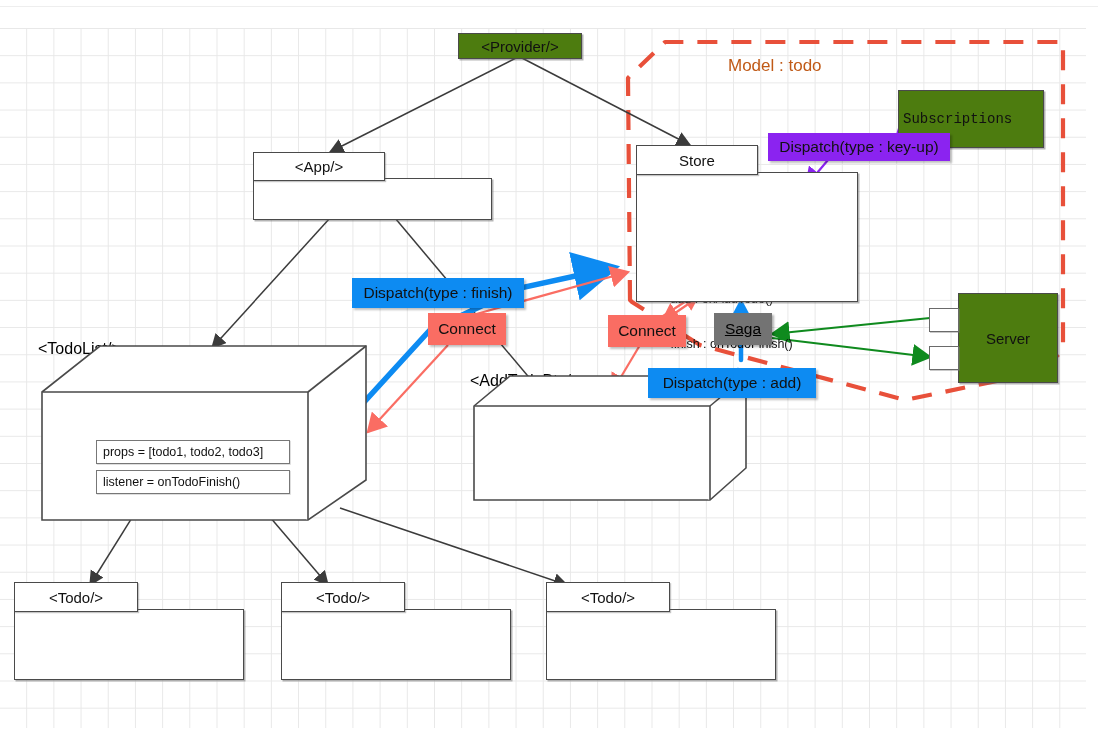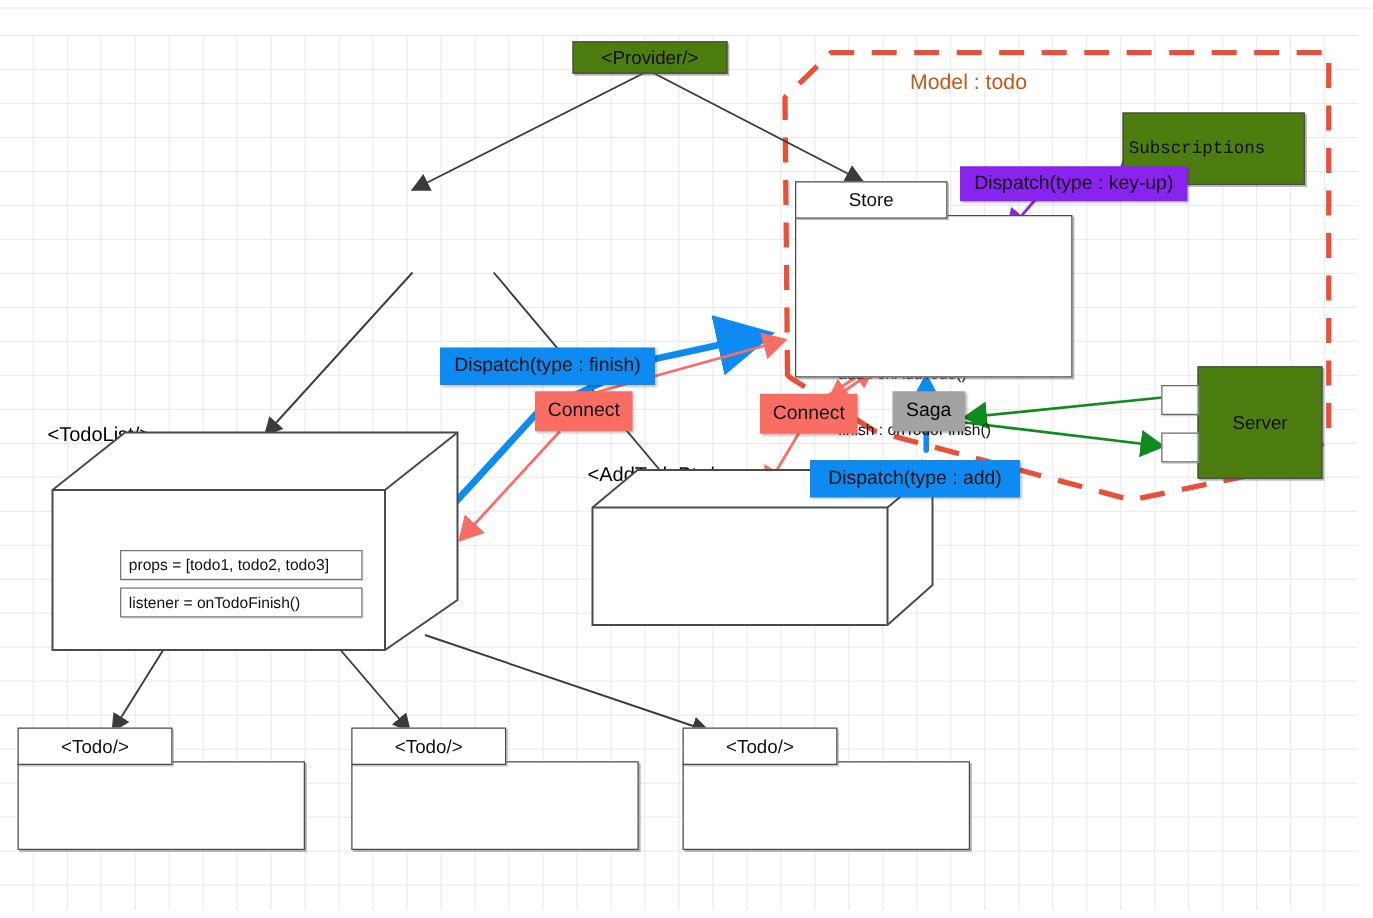--- a/index.html
+++ b/index.html
@@ -63,21 +63,21 @@
   
   .chip{
     position:absolute;display:flex;align-items:center;justify-content:center;
     color:#111;font-size:15.5px;white-space:nowrap;
     box-shadow:1.5px 1.5px 2px rgba(0,0,0,.25);
     z-index:14;
   }
   .chip.blue{background:#0d8bf2;text-align:center;}
   .chip.red{background:#fa6d63;}
   .chip.purple{background:#8b23f0;}
-  .chip.green{background:#a3a3a3;color:#000;box-shadow:1.5px 1.5px 2px rgba(0,0,0,.3);}
+  .chip.green{background:#737373;color:#000;box-shadow:1.5px 1.5px 2px rgba(0,0,0,.3);text-decoration:underline;}
 
   .modellabel{
     position:absolute;color:#c05a17;font-size:17px;z-index:12;white-space:nowrap;
   }
   .mono{font-family:"Liberation Mono",monospace;font-size:14px;}
   .port{
     position:absolute;background:#fff;border:1.4px solid #6a6a6a;
     box-shadow:1px 1px 0 rgba(120,120,120,.4);z-index:6;
   }
 </style>
@@ -141,20 +141,26 @@
     <path d="M 930,318 L 772,334" fill="none" stroke="#0f8a1e" stroke-width="2.2" marker-end="url(#ah-green)"></path>
     <path d="M 772,338 L 930,357" fill="none" stroke="#0f8a1e" stroke-width="2.2" marker-end="url(#ah-green)"></path>
   </svg>
 
   <div class="modellabel" style="left:728px;top:56px;">Model : todo</div>
 
   <div class="node plainbox" style="left:458px;top:33px;width:124px;height:26px;">
     <span>&lt;Provider/&gt;</span>
   </div>
 
+  <div class="node pkg" style="left:253px;top:152px;width:237px;height:66px;">
+    <div class="tab" style="width:130px;height:27px;">
+      <span>&lt;App/&gt;</span>
+    </div>
+    <div class="body" style="top:26px;width:237px;height:40px;"></div>
+  </div>
 
   <div class="node pkg" style="left:636px;top:145px;width:220px;height:155px;">
     <div class="tab" style="width:120px;height:28px;">
       <span>Store</span>
     </div>
     <div class="body" style="top:27px;width:220px;height:128px;"></div>
     <div class="field" style="left:17px;top:38px;width:186px;height:22px;">state = [todo1, todo2, todo3]</div>
     <div class="field multi" style="left:17px;top:68px;width:186px;height:72px;">
       <div>reducer = {</div>
       <div>   add : onAddTodo()</div>

